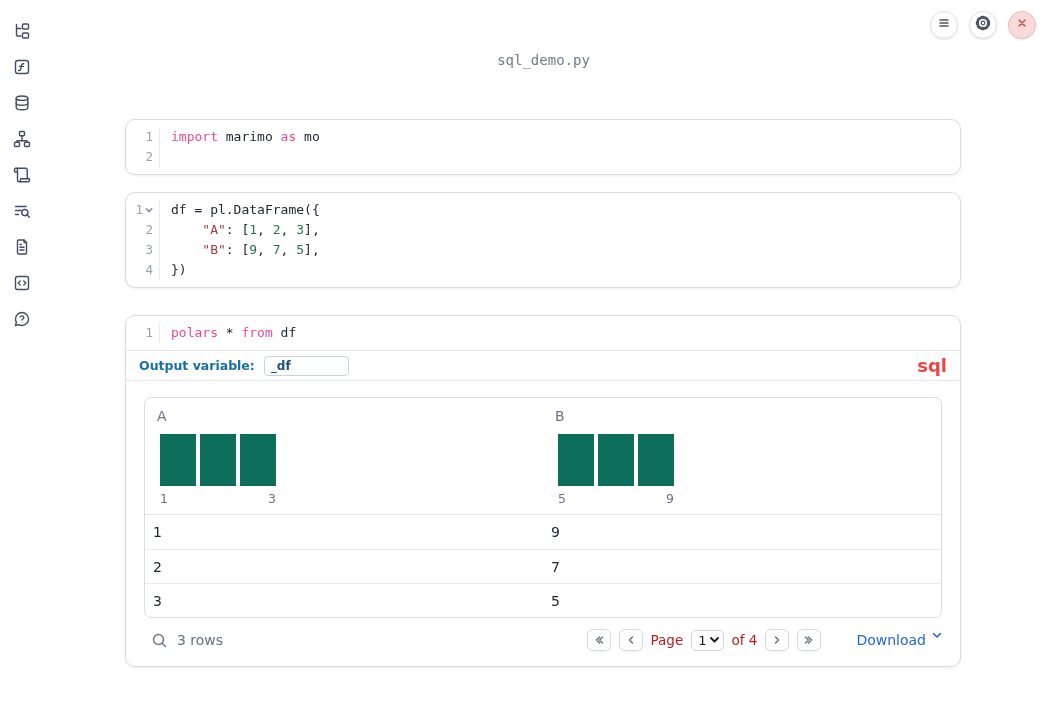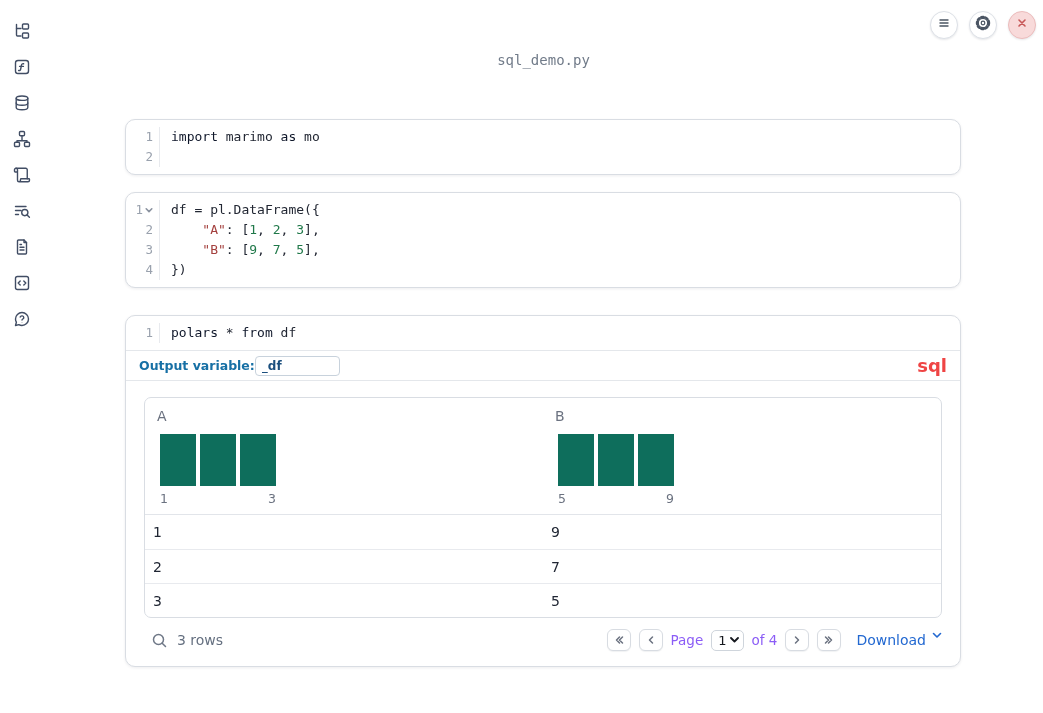--- a/index.html
+++ b/index.html
@@ -29,27 +29,27 @@
   #cell-1 { top:119px; }
   #cell-2 { top:192px; }
   #cell-3 { top:315px; height:352px; }
 
   .code-area { padding:7px 0; }
   .cl { display:flex; line-height:20px; font-family:"DejaVu Sans Mono", monospace; font-size:13px; color:#222733; }
   .ln { flex:0 0 34px; display:flex; justify-content:flex-end; align-items:center; gap:2px;
         padding-right:6px; color:#99a1ad; font-size:12.5px; border-right:1px solid #e8eaee; }
   .ln .fold svg { display:block; stroke:#8b93a0; fill:none; stroke-width:1.6; stroke-linecap:round; stroke-linejoin:round; }
   .codetxt { padding-left:11px; white-space:pre; }
-  .tok-kw  { color:#0f172a; }
+  .tok-kw  { color:#ec4899; }
   .tok-str { color:#a4403e; }
   .tok-num { color:#1f7849; }
   .tok-pl  { color:#222733; }
 
   
-  .outvar-row { border-top:1px solid #e4e7eb; height:30px; display:flex; align-items:center; padding:0 13px; gap:0; }
+  .outvar-row { border-top:1px solid #e4e7eb; height:30px; display:flex; align-items:center; padding:0 13px; gap:9px; }
   .outvar-label { font-size:12.5px; font-weight:bold; color:#1770a5; }
   .outvar-input { width:85px; height:20px; border:1px solid #c8d2dc; border-radius:4px; padding:0 6px;
                   font-family:"DejaVu Sans", sans-serif; font-size:12px; font-weight:bold; color:#1b4f7e; outline:none; }
   .lang-badge { margin-left:auto; font-size:18px; font-weight:bold; color:#ef4444; }
 
   .output-area { border-top:1px solid #e4e7eb; height:286px; padding:16px 18px 0 18px; }
 
   
   .dtable { border:1px solid #d9dde3; border-radius:7px; overflow:hidden; background:#fff; }
   .dt-head { display:flex; border-bottom:1px solid #e2e5ea; height:117px; }
@@ -64,26 +64,26 @@
   .td { width:50%; padding-left:8px; font-size:14px; color:#202633; }
 
   
   .tfoot { display:flex; align-items:center; margin-top:4px; height:36px; padding-left:7px; }
   .rowcount { margin-left:9px; font-size:14px; color:#657080; }
   .search-btn svg { stroke:#6f7887; fill:none; stroke-width:1.5; stroke-linecap:round; display:block; cursor:pointer; }
   .pag { margin-left:auto; display:flex; align-items:center; gap:8px; }
   .pbtn { width:24px; height:22px; border:1px solid #d8dce2; border-radius:6px; background:#fff;
           box-shadow:0 1px 1px rgba(20,30,50,.06); display:flex; align-items:center; justify-content:center; cursor:pointer; }
   .pbtn svg { stroke:#6b7280; fill:none; stroke-width:1.5; stroke-linecap:round; stroke-linejoin:round; display:block; }
-  .pag-text { font-size:13.5px; color:#8b5cf6; }
+  .pag-text { font-size:13.5px; color:#b91c1c; }
   .page-select { height:21px; min-width:27px; border:1px solid #cfd5dc; border-radius:5px; background:#fff;
                  display:flex; align-items:center; gap:3px; padding:0 4px 0 6px; cursor:pointer;
                  font-size:13px; color:#15181e; }
   .page-select svg { stroke:#15181e; fill:none; stroke-width:1.8; stroke-linecap:round; stroke-linejoin:round; display:block; }
-  .download { margin-left:7px; display:flex; align-items:flex-start; gap:6px; color:#2268d1; font-size:14px; cursor:pointer; }
+  .download { margin-left:27px; display:flex; align-items:flex-start; gap:6px; color:#2268d1; font-size:14px; cursor:pointer; }
   .download svg { stroke:#2268d1; fill:none; stroke-width:1.6; stroke-linecap:round; stroke-linejoin:round; display:block; }
 </style>
 </head>
 <body>
 
 <div id="page">
 
   <div id="sidebar">
     <div class="side-btn">
       <span><svg width="18" height="18" viewBox="0 0 18 18">

